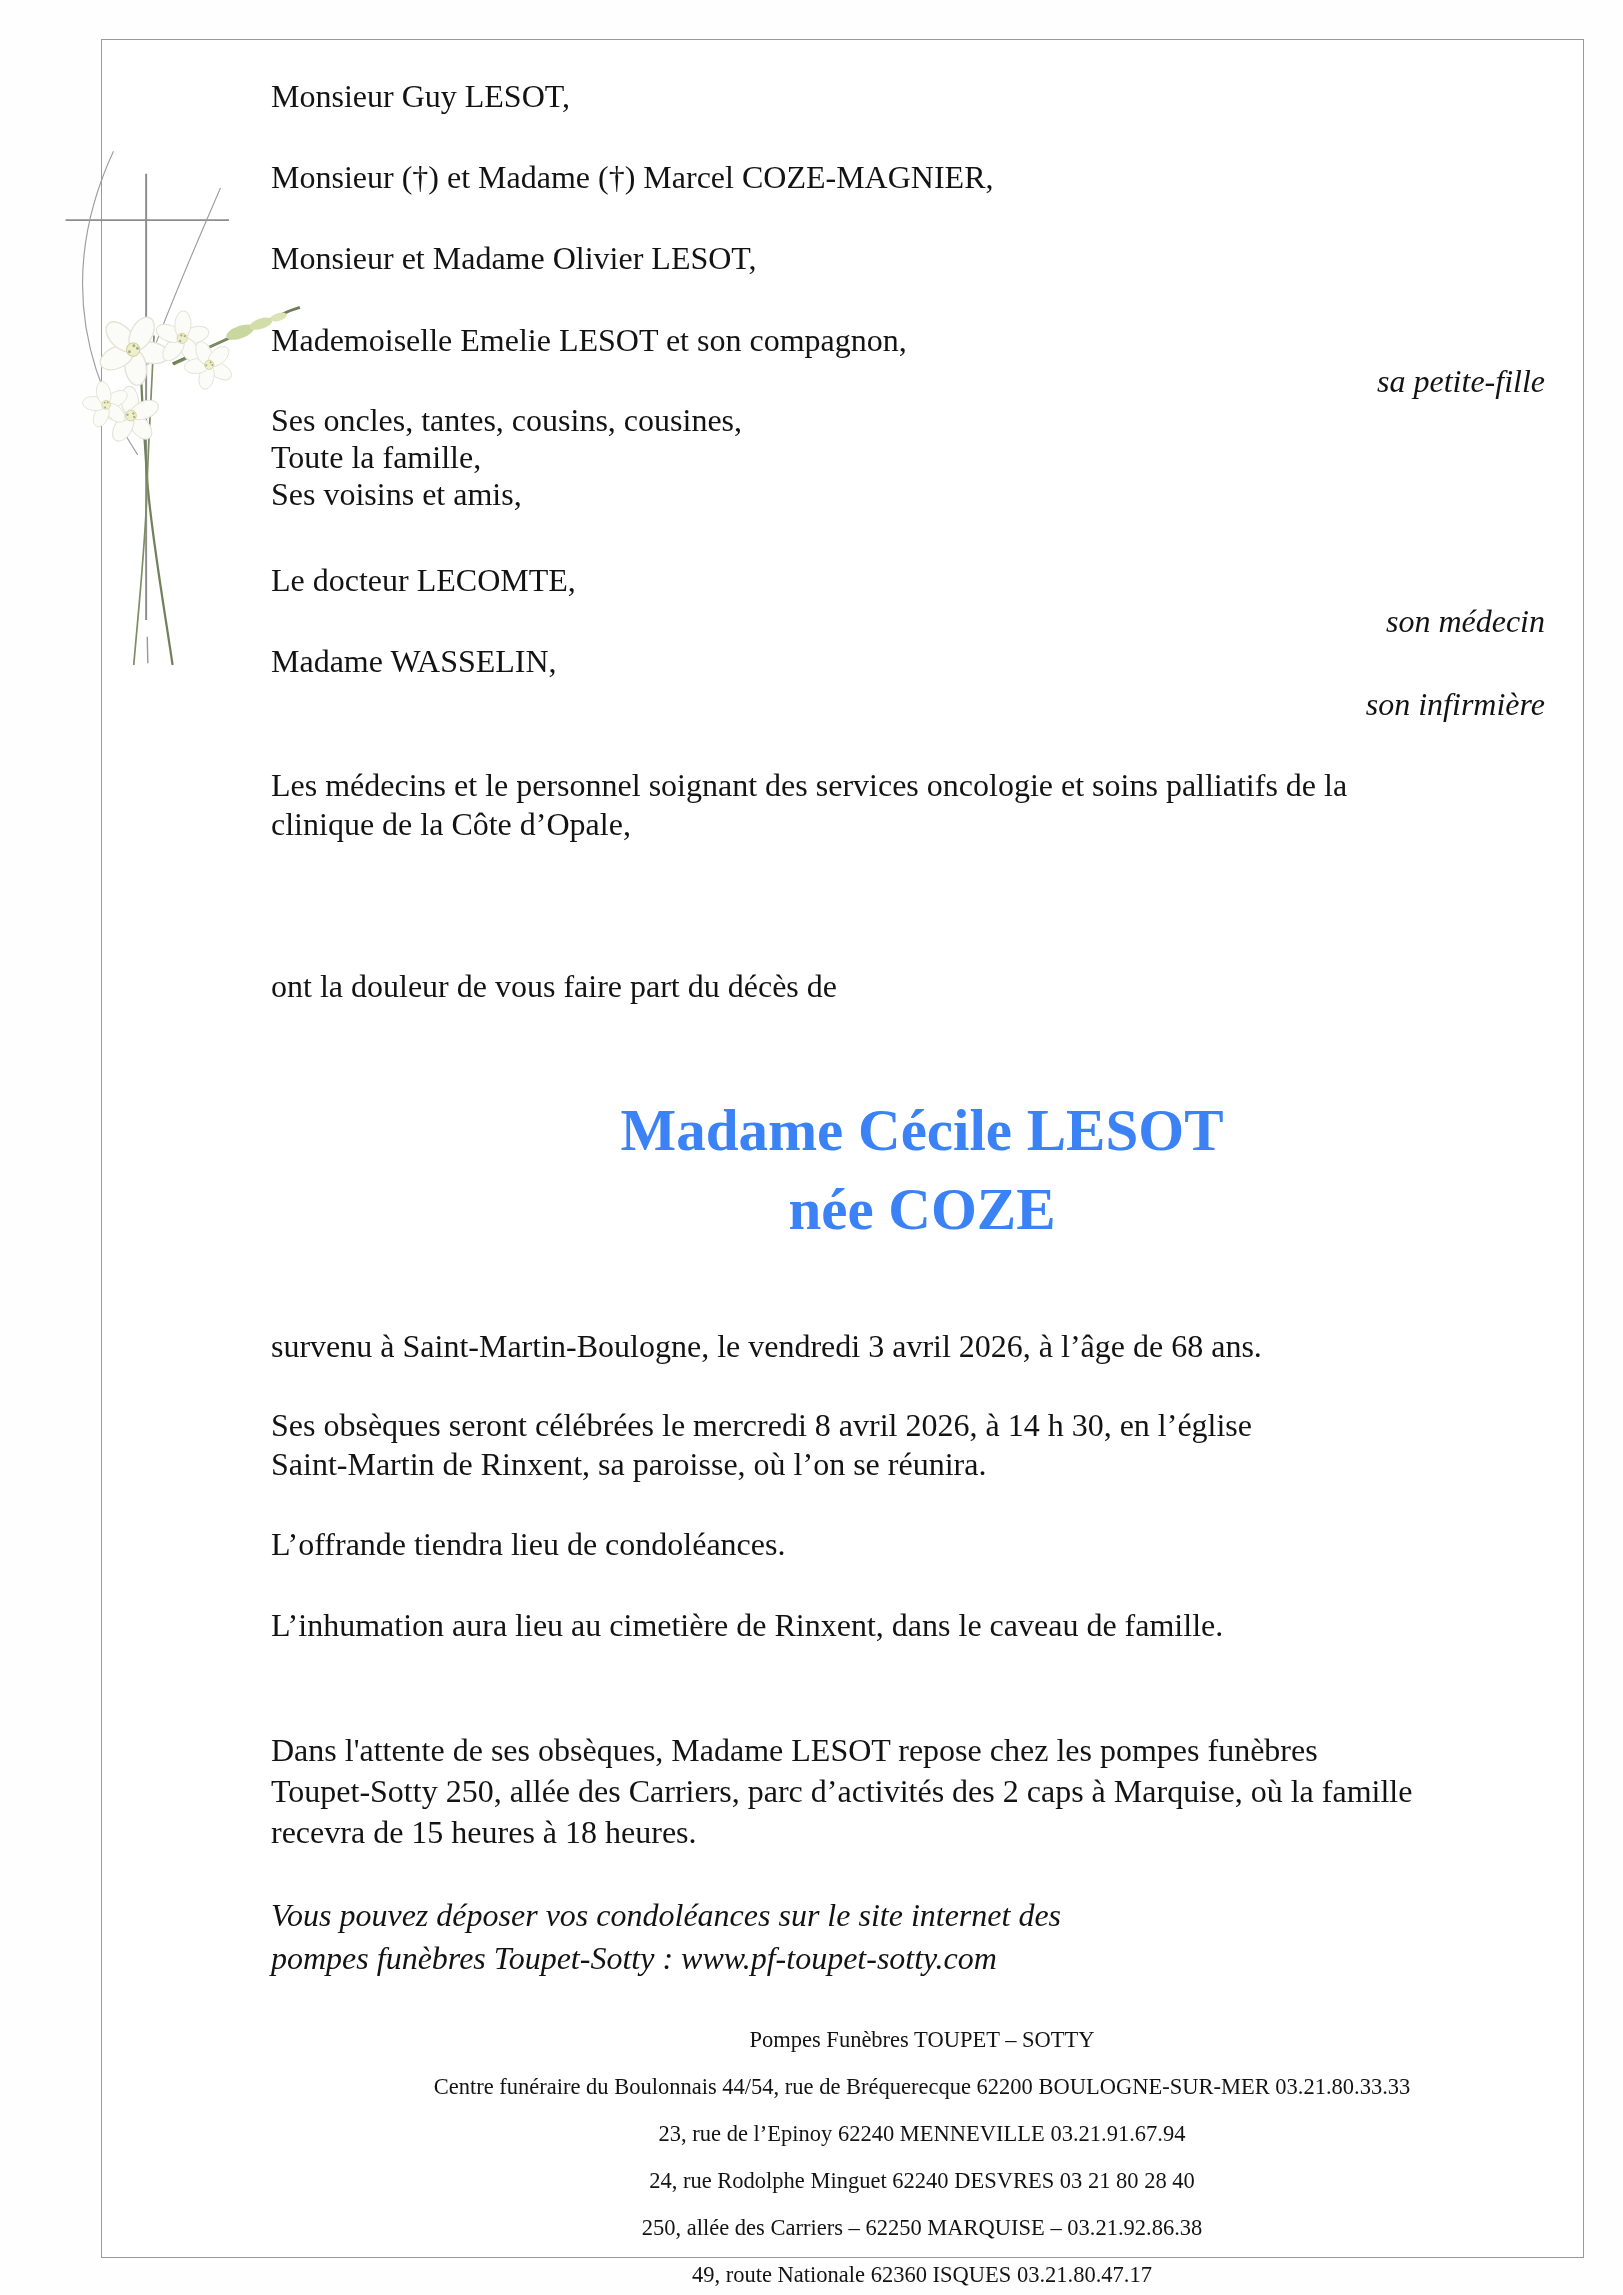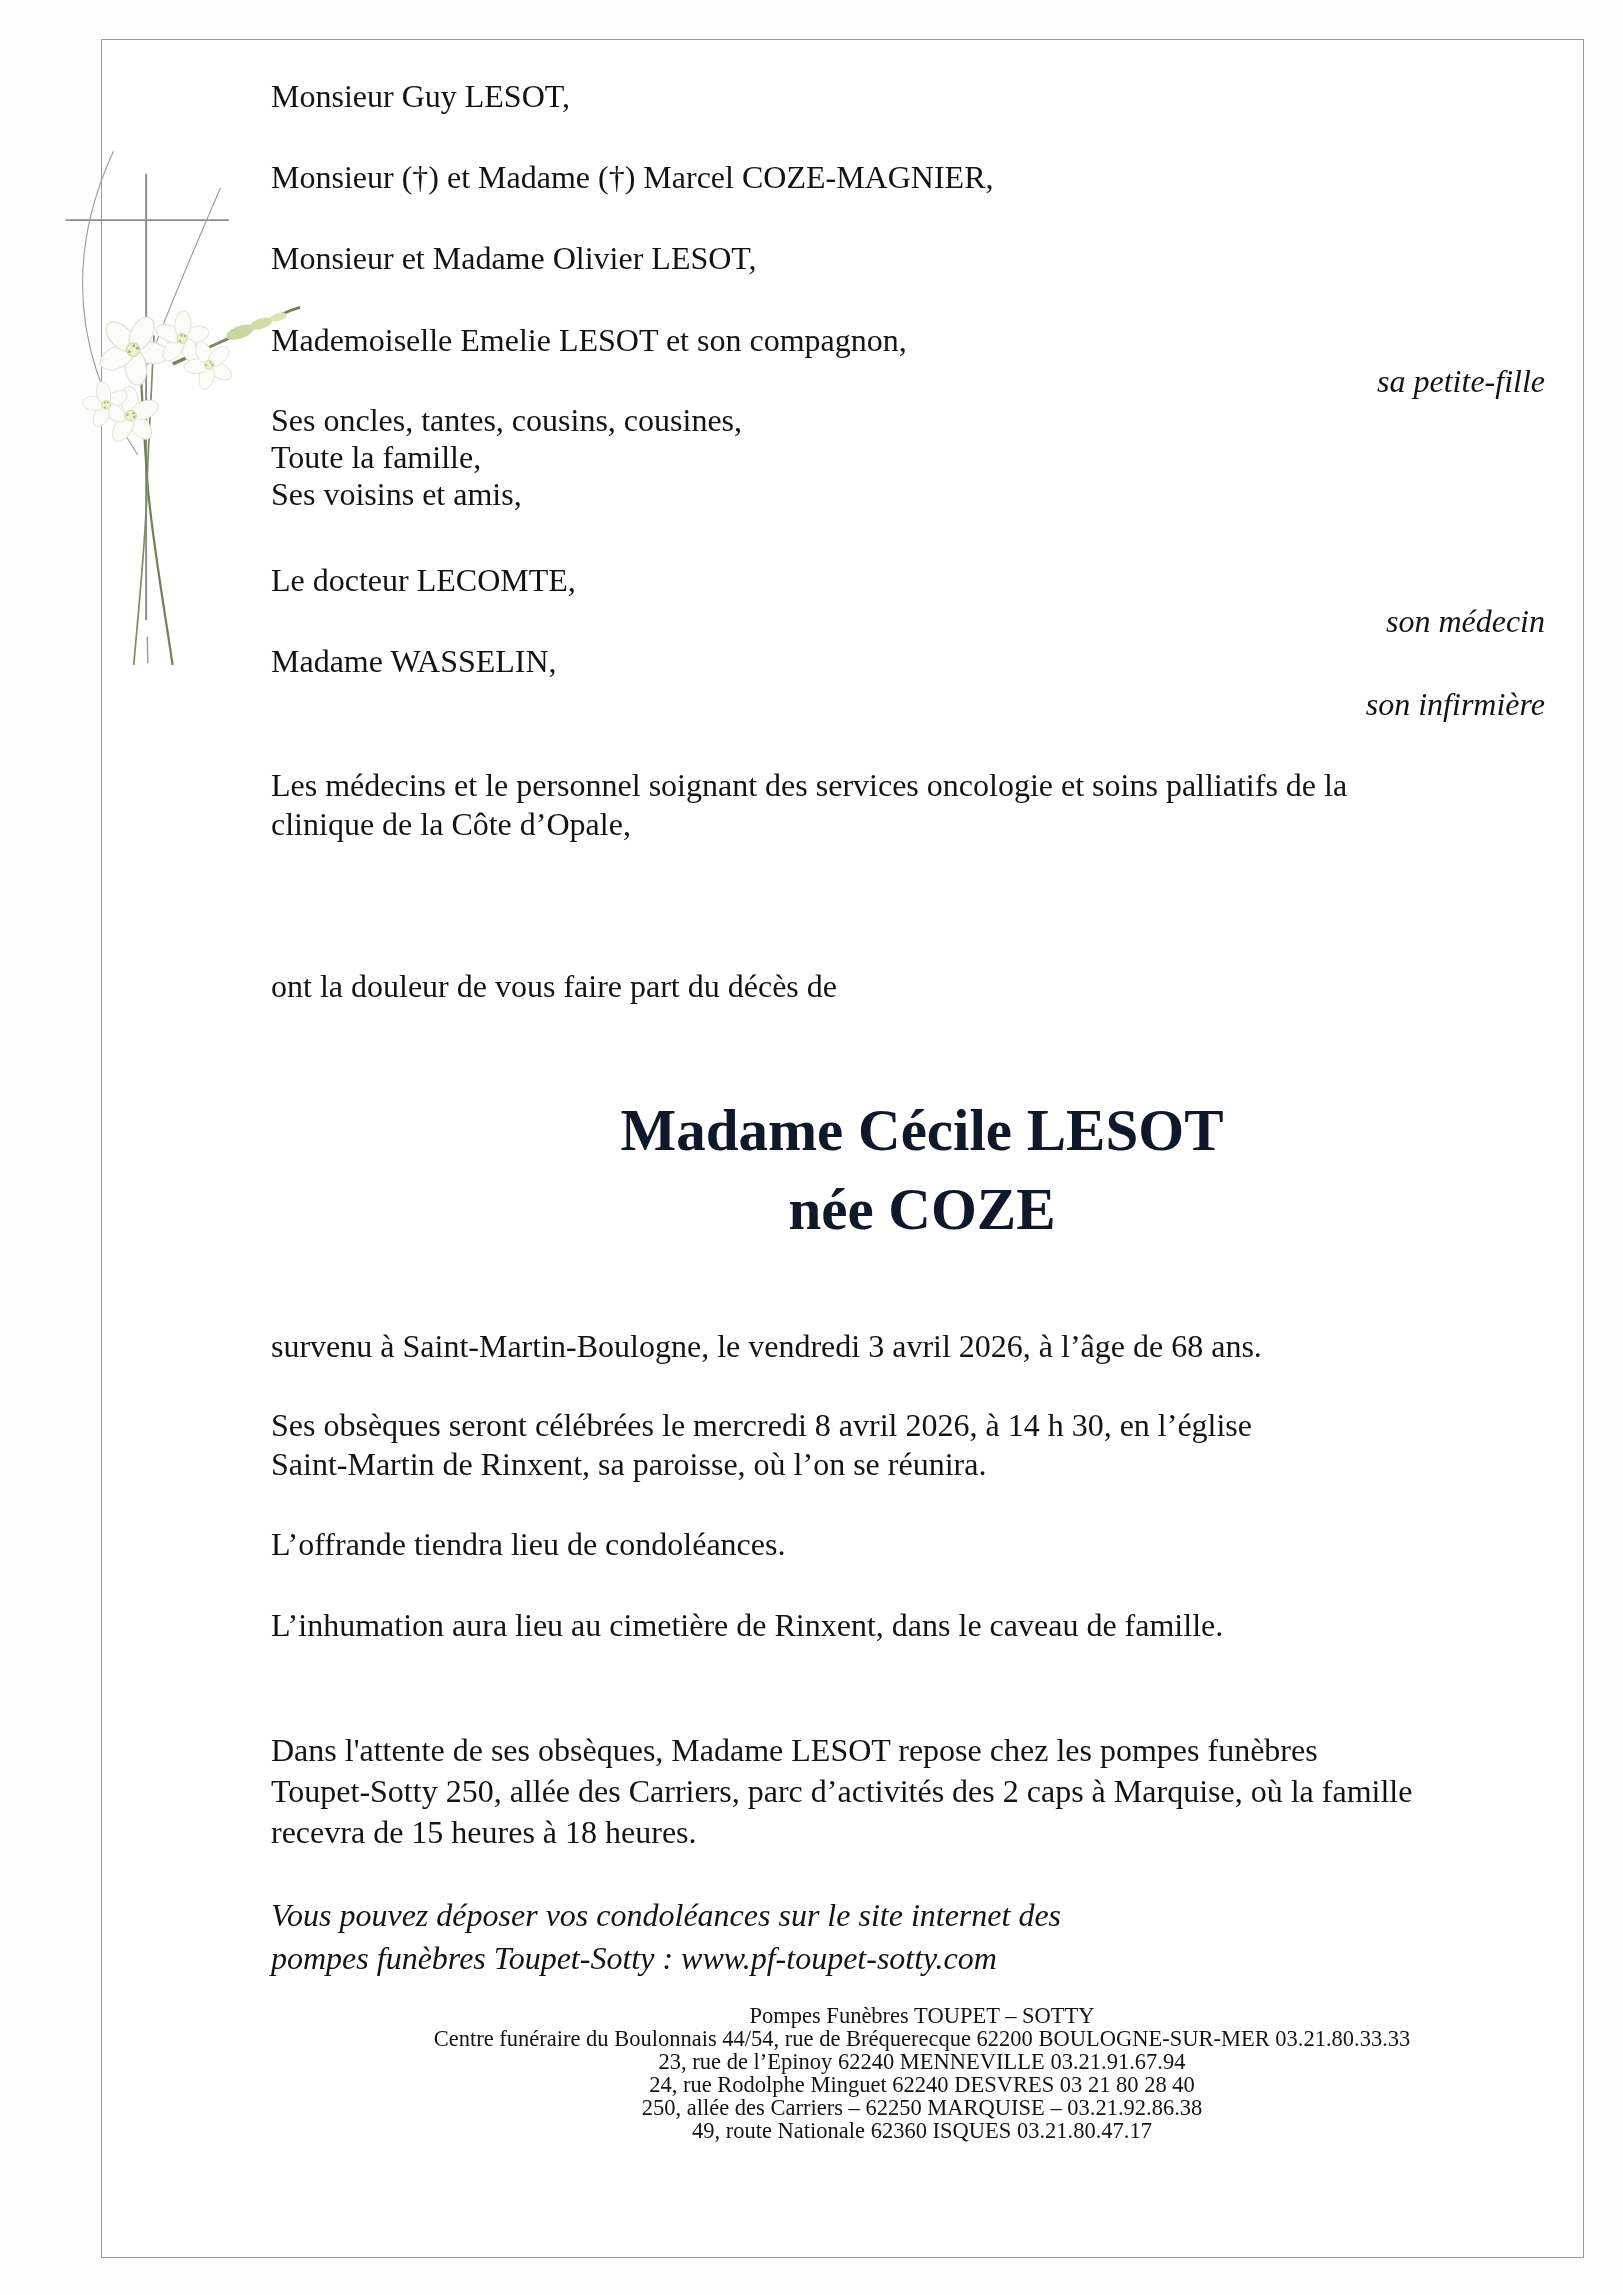--- a/index.html
+++ b/index.html
@@ -10,26 +10,26 @@
         border:1.1px solid #9a9a9a;background:#ffffff;}
   .decoration{position:absolute;left:54px;top:144px;width:271px;height:552px;overflow:visible;}
   .ln{position:absolute;left:271px;width:1302px;font-size:32px;line-height:39px;
       white-space:nowrap;}
   .rel{width:1274px;text-align:right;font-style:italic;}
   .blk{position:absolute;left:271px;width:1302px;font-size:32px;line-height:37px;}
   .blk > div{white-space:nowrap;}
   .para{position:absolute;left:271px;width:1302px;font-size:32px;line-height:39px;}
   .para > div{white-space:nowrap;}
   .title{position:absolute;left:271px;width:1302px;text-align:center;
-         font-size:59px;line-height:79px;font-weight:bold;color:#0f172a;}
+         font-size:59px;line-height:79px;font-weight:bold;color:#3b82f6;}
   .ctr{text-align:left;}
   .ital{font-style:italic;}
   .footer{position:absolute;left:271px;width:1302px;text-align:center;
           font-size:22.5px;line-height:23px;}
-  .footer > div{white-space:nowrap;}
+  .footer > div{white-space:nowrap;margin-top:24px;}
 </style>
 </head>
 <body>
 
 <div class="page">
 
   <div class="card"></div>
 
   <svg class="decoration" viewBox="0 0 480 980" xmlns="http://www.w3.org/2000/svg">
     <defs>

